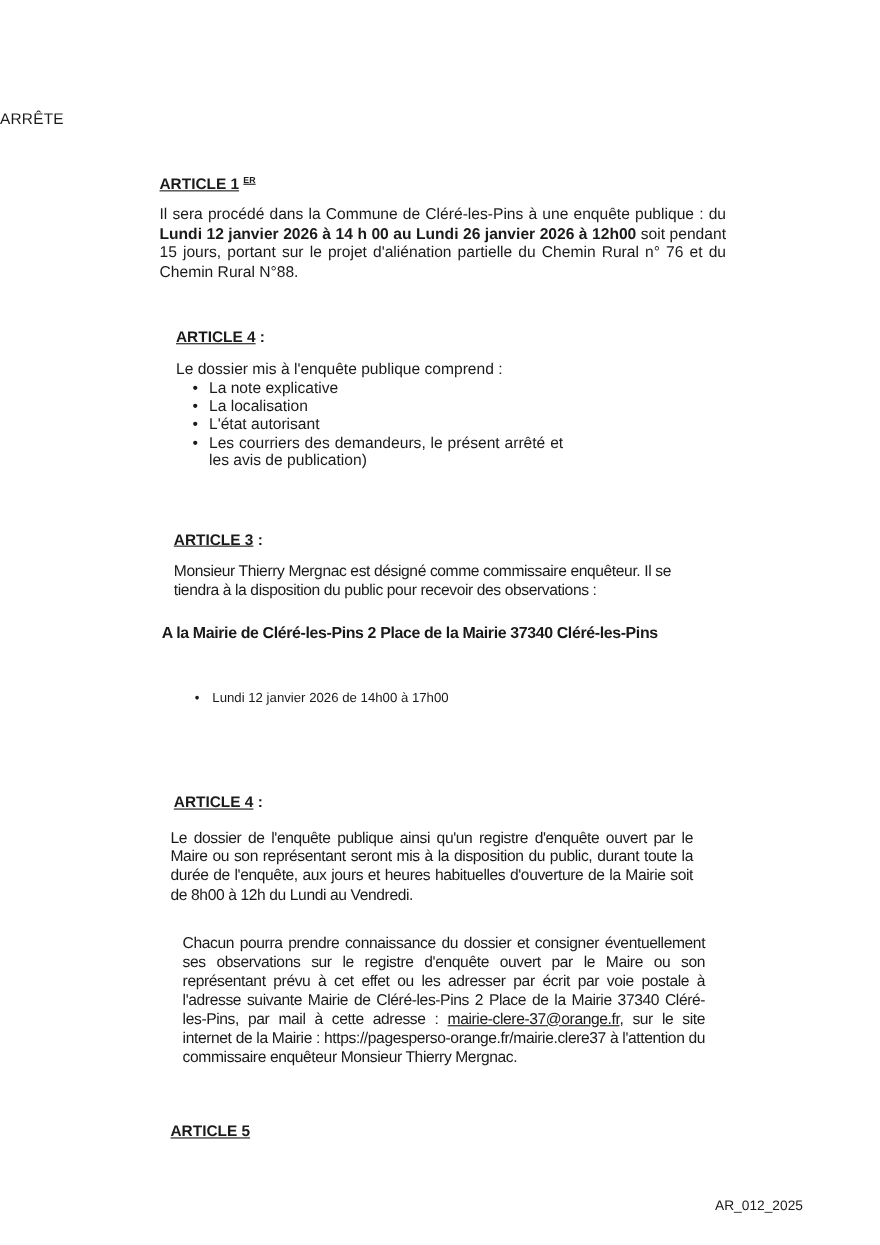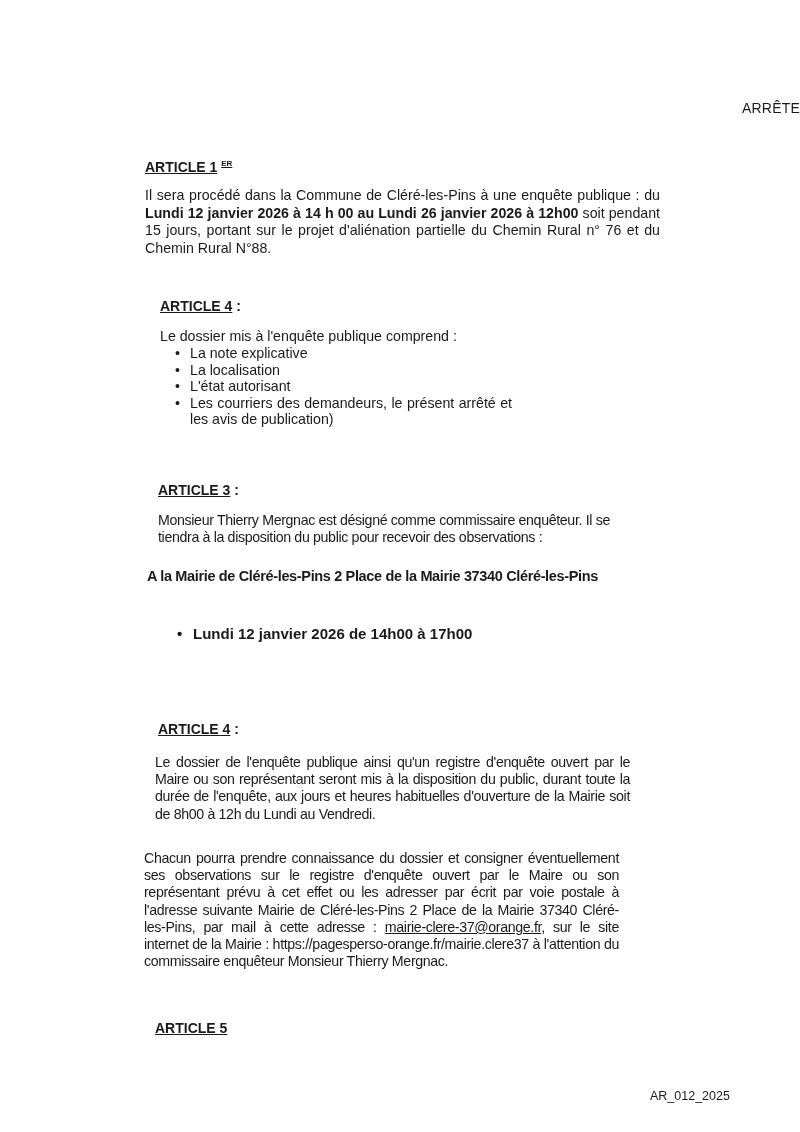--- a/index.html
+++ b/index.html
@@ -2,30 +2,30 @@
 <html><head>
 <meta charset="utf-8">
 <style>
   html, body { margin: 0; padding: 0; background: #ffffff; }
   body {
     width: 800px; height: 1132px; position: relative; overflow: hidden;
     font-family: "Liberation Sans", sans-serif; color: #1a1a1a;
     font-size: 14.2px; line-height: 16.5px;
   }
   .abs { position: absolute; }
-  .title { left: 0; width: 800px; top: 100px; text-align: right; font-size: 14px; letter-spacing: 0.2px; }
+  .title { left: 0; width: 800px; top: 100px; text-align: left; font-size: 14px; letter-spacing: 0.2px; }
   .heading { font-weight: bold; font-size: 14px; }
   .heading .ul { text-decoration: underline; }
   .heading sup { font-size: 8px; vertical-align: 6px; text-decoration: underline; }
   .para { text-align: justify; }
   b { font-weight: bold; }
   ul.items { margin: 0; padding: 0; list-style: none; }
   ul.items li { position: relative; padding-left: 18px; }
   ul.items li::before { content: "•"; position: absolute; left: 3px; top: 0; }
-  ul.big li { padding-left: 18px; font-weight: bold; font-size: 15px; margin-bottom: 21px; }
+  ul.big li { padding-left: 18px; font-weight: normal; font-size: 12px; margin-bottom: 21px; }
   ul.big li::before { left: 2px; }
   .link { text-decoration: underline; }
   .footer { left: 650px; top: 1088px; font-size: 12.5px; }
   .narrow { font-family: "Liberation Sans Narrow", "Liberation Sans", sans-serif; letter-spacing: -0.35px; }
 </style>
 </head>
 <body>
 
 <div class="abs title">ARRÊTE</div>
 
@@ -53,21 +53,21 @@
 <div class="abs narrow" style="left:158px; top:512px; width:470px; line-height:17px;">Monsieur Thierry Mergnac est désigné comme commissaire enquêteur. Il se tiendra à la disposition du public pour recevoir des observations :</div>
 <div class="abs narrow" style="left:147px; top:568px; font-weight:bold; font-size:14.5px;">A la Mairie de Cléré-les-Pins 2 Place de la Mairie 37340 Cléré-les-Pins</div>
 <ul class="abs items big" style="left:175px; top:626px;">
   <li>Lundi 12 janvier 2026 de 14h00 à 17h00</li>
 </ul>
 
 <div class="abs heading" style="left:158px; top:721px;">
   <span class="ul">ARTICLE 4</span><span> :</span>
 </div>
 <div class="abs para narrow" style="left:155px; top:754px; width:475px; line-height:17.2px;">Le dossier de l'enquête publique ainsi qu'un registre d'enquête ouvert par le Maire ou son représentant seront mis à la disposition du public, durant toute la durée de l'enquête, aux jours et heures habituelles d'ouverture de la Mairie soit de 8h00 à 12h du Lundi au Vendredi.</div>
-<div class="abs para narrow" style="left:144px; top:850px; width:475px; line-height:17.2px;">
+<div class="abs para narrow" style="left:166px; top:850px; width:475px; line-height:17.2px;">
   <span>Chacun pourra prendre connaissance du dossier et consigner éventuellement ses observations sur le registre d'enquête ouvert par le Maire ou son représentant prévu à cet effet ou les adresser par écrit par voie postale à l'adresse suivante Mairie de Cléré-les-Pins 2 Place de la Mairie 37340 Cléré-les-Pins, par mail à cette adresse : </span><span class="link">mairie-clere-37@orange.fr</span><span>, sur le site internet de la Mairie : https://pagesperso-orange.fr/mairie.clere37 à l'attention du commissaire enquêteur Monsieur Thierry Mergnac.</span>
 </div>
 
 <div class="abs heading" style="left:155px; top:1020px;">
   <span class="ul">ARTICLE 5</span>
 </div>
 
 <div class="abs footer">AR_012_2025</div>
 
 </body></html>

